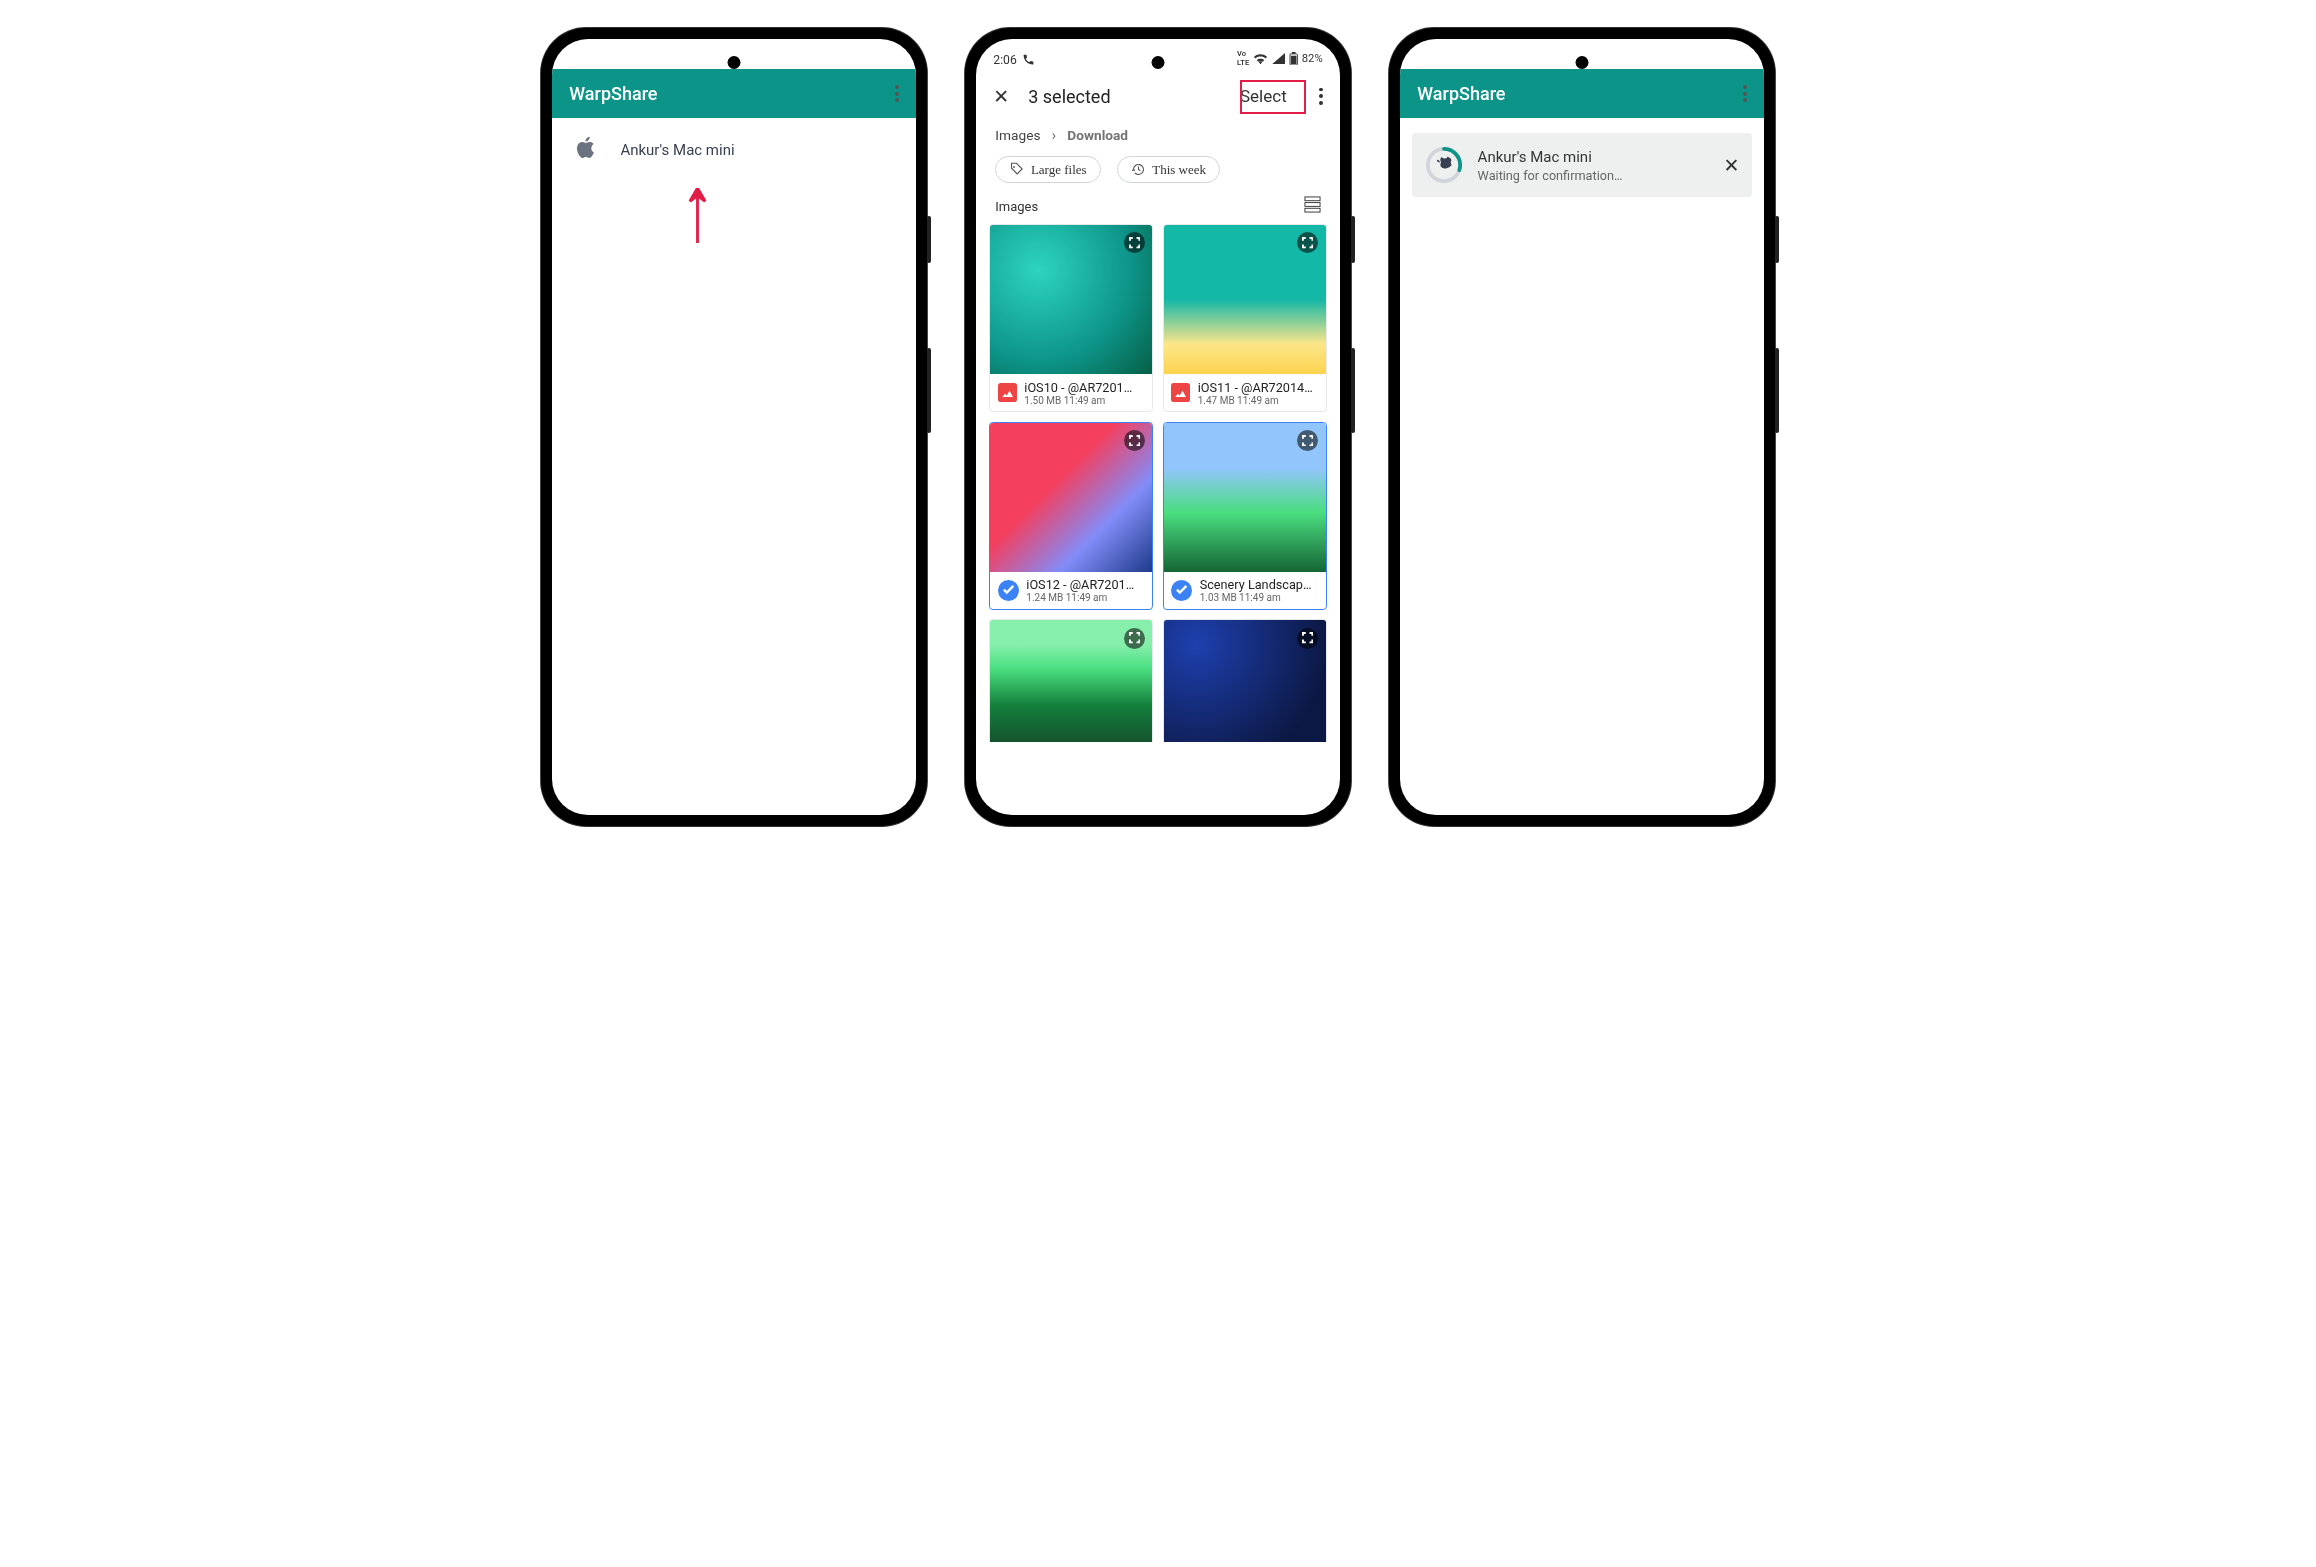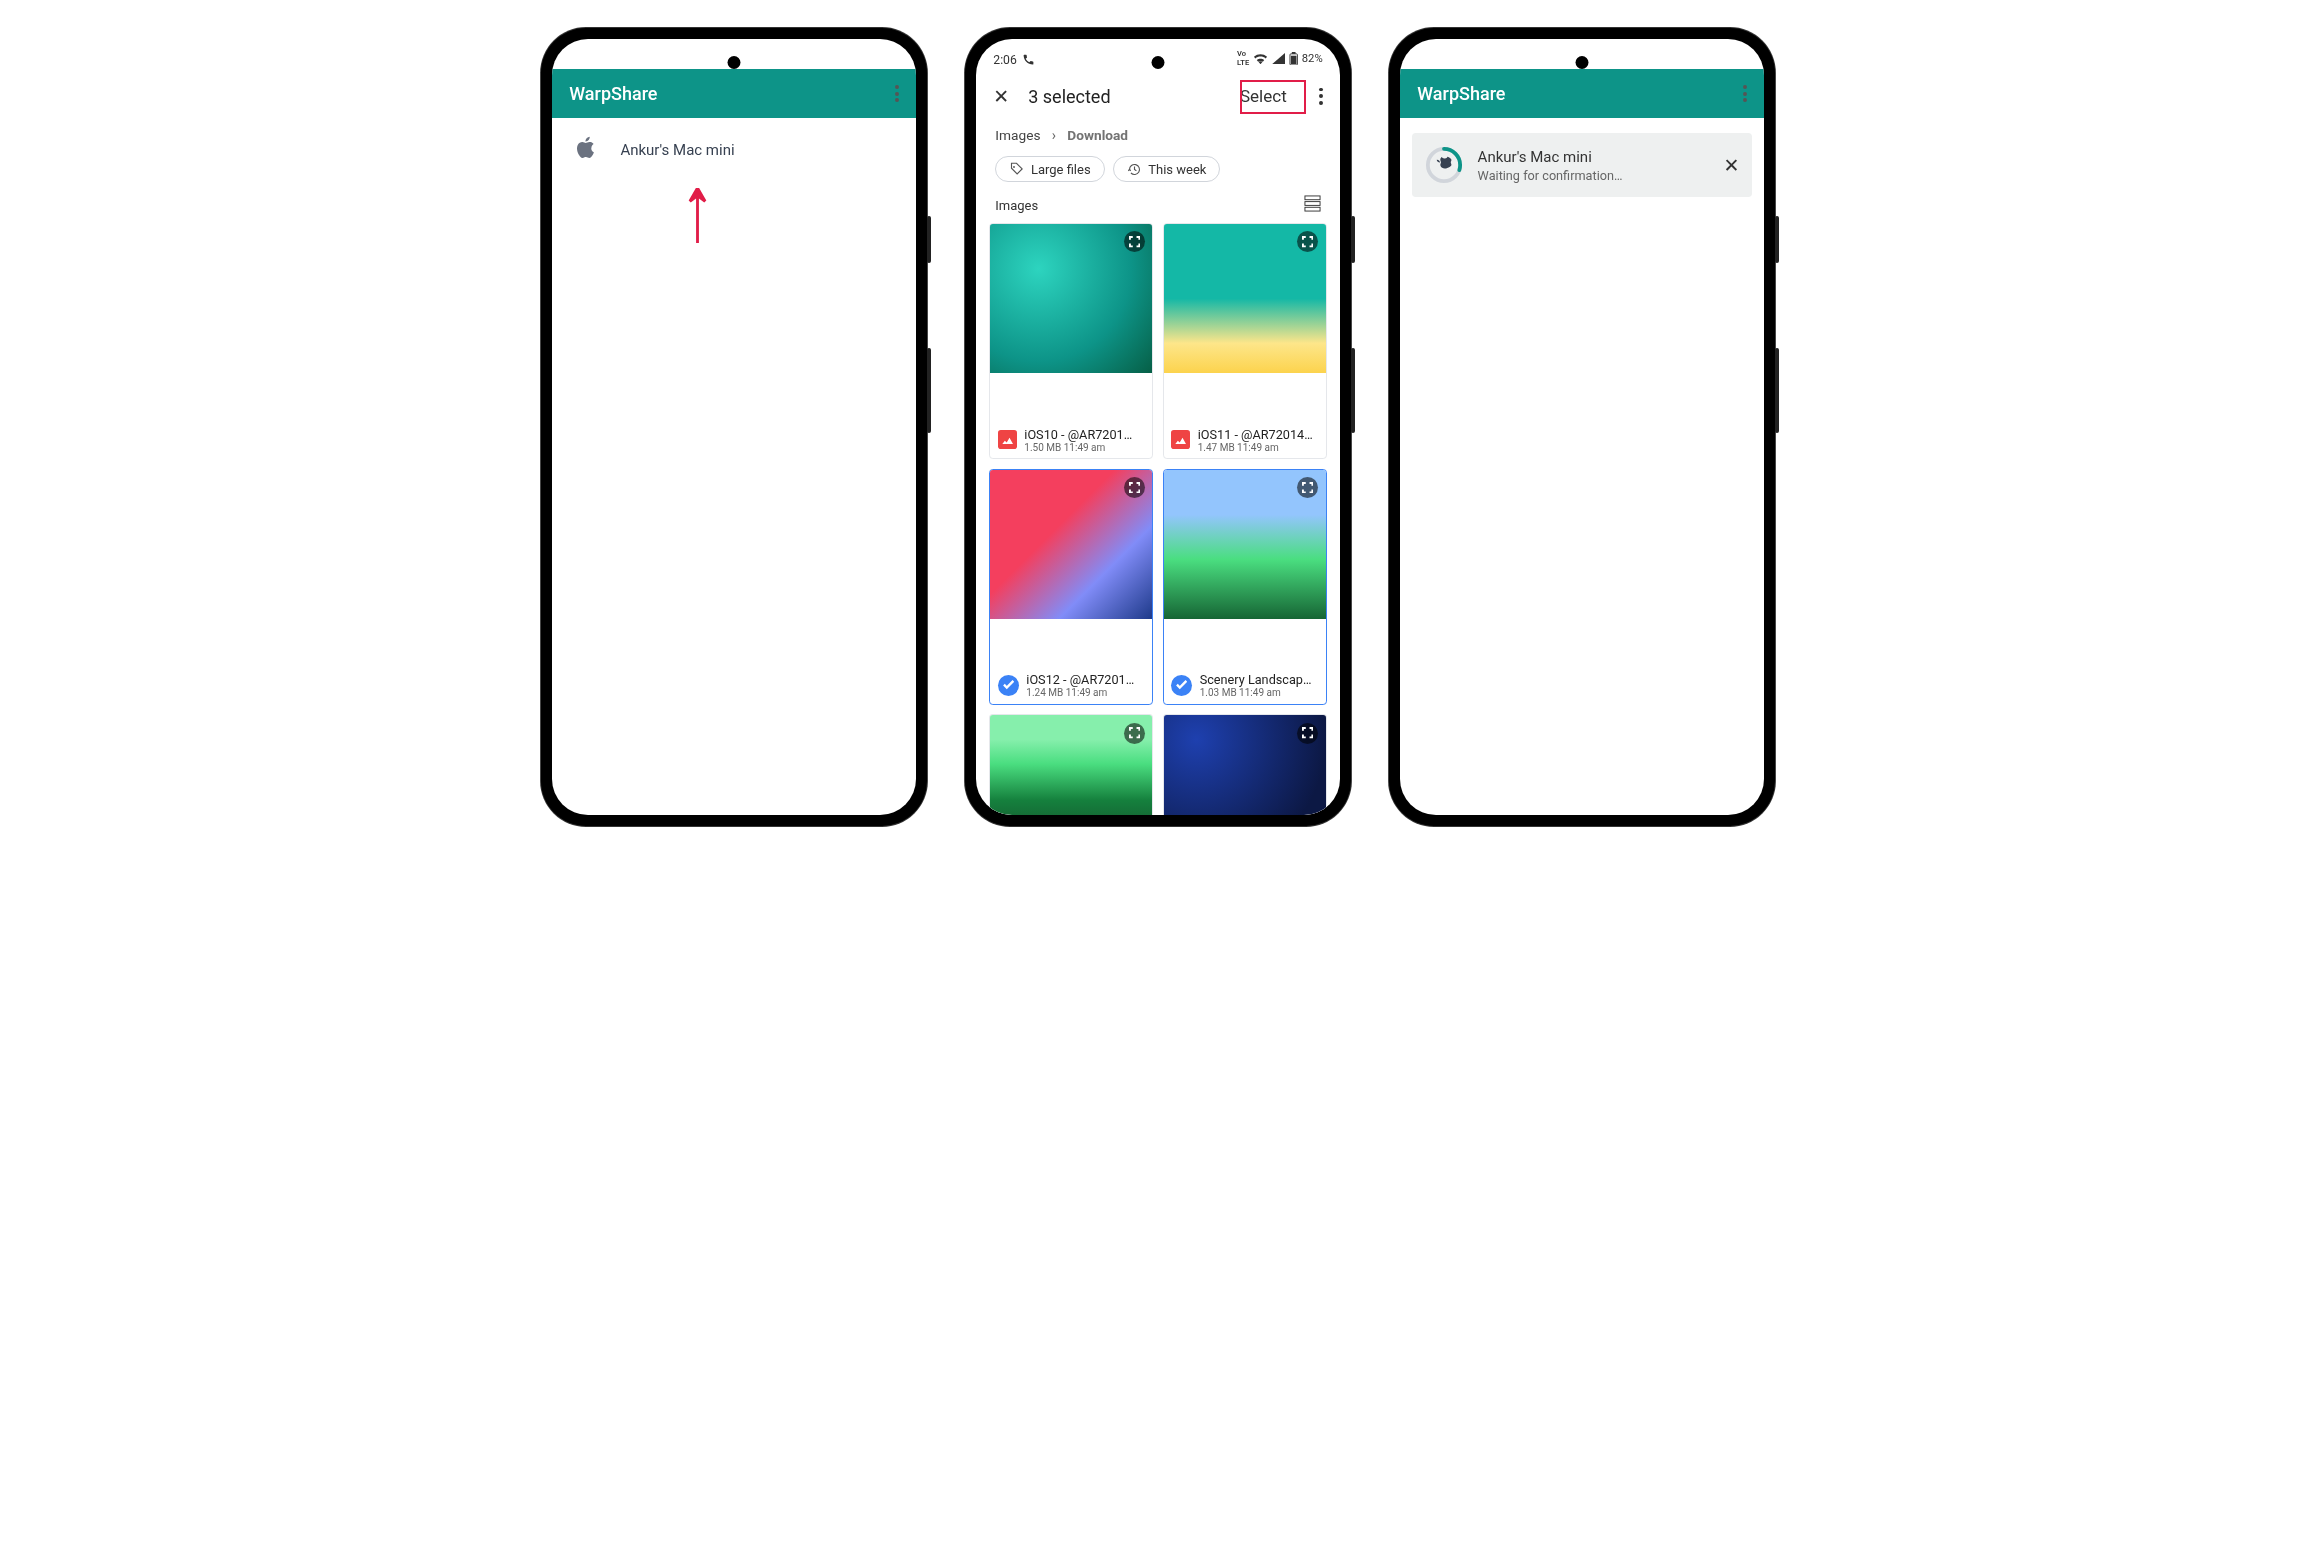--- a/index.html
+++ b/index.html
@@ -112,21 +112,21 @@
   }
   .breadcrumb {
     display: flex; align-items: center; gap: 11.3px;
     padding: 3.8px 19px 9.4px;
     font-size: 13.7px;
   }
   .bc-root { color: #444; }
   .bc-chevron { color: #666; font-size: 14px; }
   .bc-current { color: #737373; font-weight: bold; }
   .chips {
-    display: flex; gap: 8px; padding: 3.8px 19px 11.3px;
+    display: flex; gap: 16px; padding: 3.8px 19px 11.3px; font-family: Liberation Serif, serif;
   }
   .chip {
     border: 0.9px solid #d1d5db; border-radius: 941px;
     padding: 4.7px 13px; display: flex; align-items: center; gap: 6.6px;
     font-size: 13px; color: #333;
   }
   .chip svg { width: 15px; height: 15px; }
   .section-header {
     display: flex; align-items: center; justify-content: space-between;
     padding: 1.9px 19px 7.5px; font-size: 13px; color: #333;
@@ -146,21 +146,21 @@
     width: 100%; height: 149px; position: relative;
     background: #888;
   }
   .expand-icon {
     position: absolute; top: 7.5px; right: 7.5px;
     width: 21px; height: 21px; background: rgba(0,0,0,0.55);
     border-radius: 50%; display: flex; align-items: center; justify-content: center;
   }
   .expand-icon svg { width: 11.3px; height: 11.3px; stroke: #fff; fill: none; stroke-width: 2;}
   .thumb-meta {
-    display: flex; align-items: center; padding: 5.6px 7.5px; gap: 7.5px; margin-top: 48px;
+    display: flex; align-items: center; padding: 5.6px 7.5px; gap: 7.5px;
   }
   .red-img-icon {
     width: 19px; height: 19px; background: #ef4444; border-radius: 2.8px;
     display: flex; align-items: center; justify-content: center; flex-shrink: 0;
   }
   .red-img-icon svg { width: 11.3px; height: 9.4px; fill: #fff;}
   .blue-check {
     width: 21px; height: 21px; background: #3b82f6; border-radius: 50%;
     display: flex; align-items: center; justify-content: center; flex-shrink: 0;
   }

